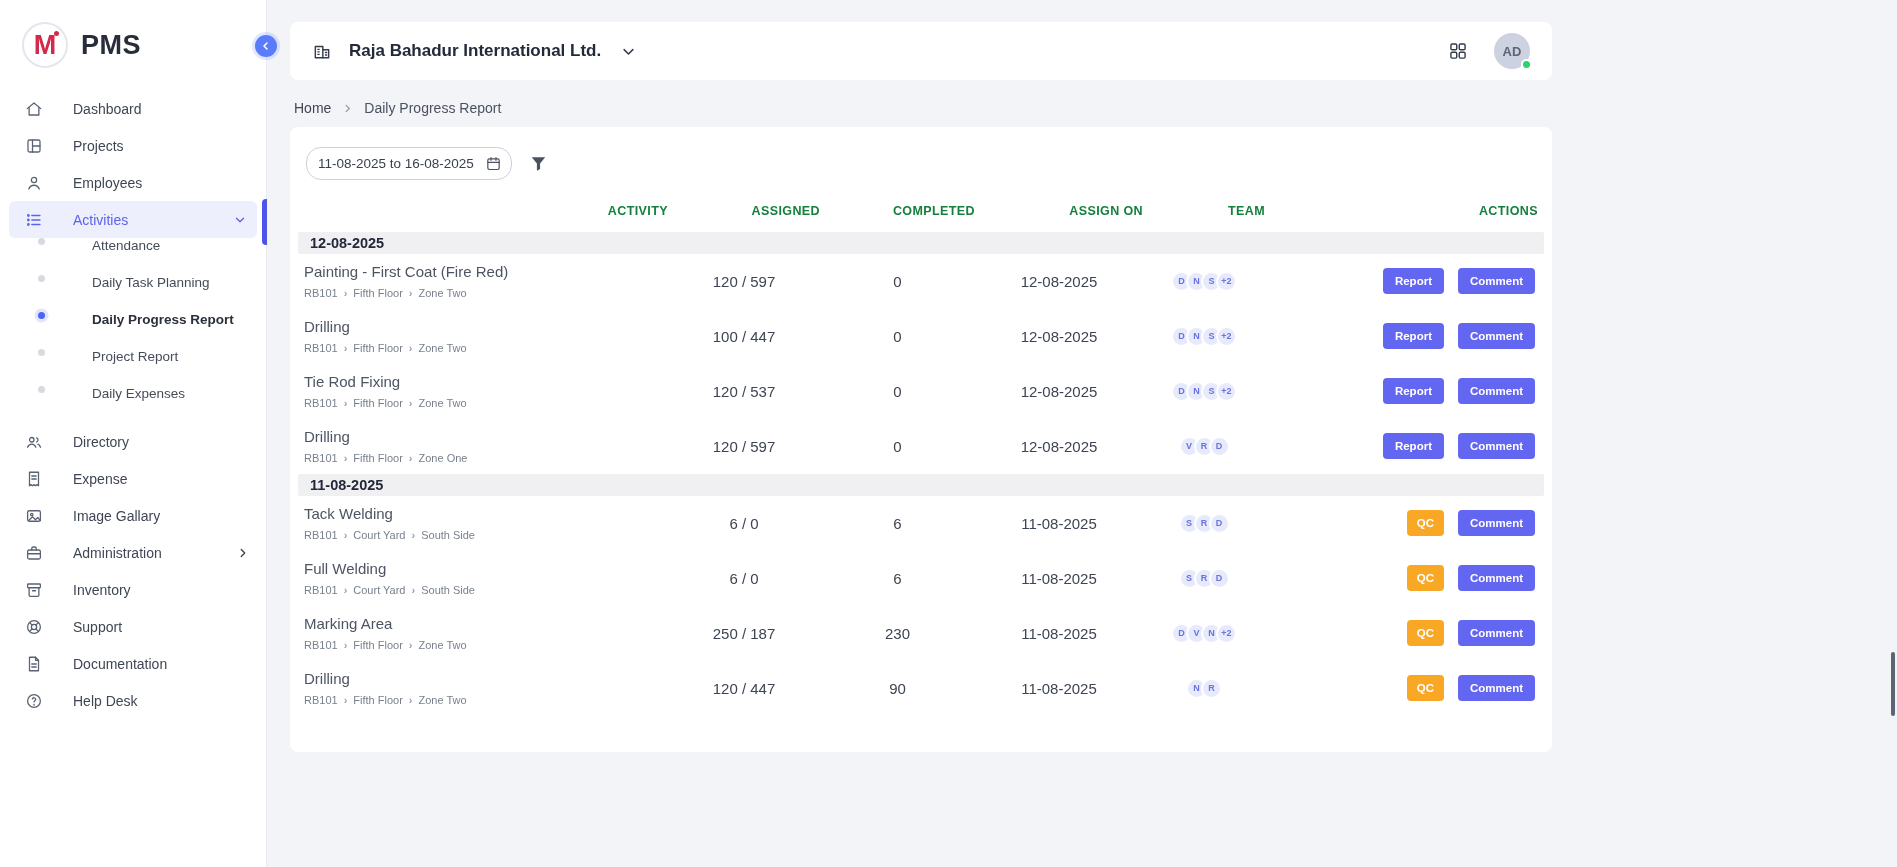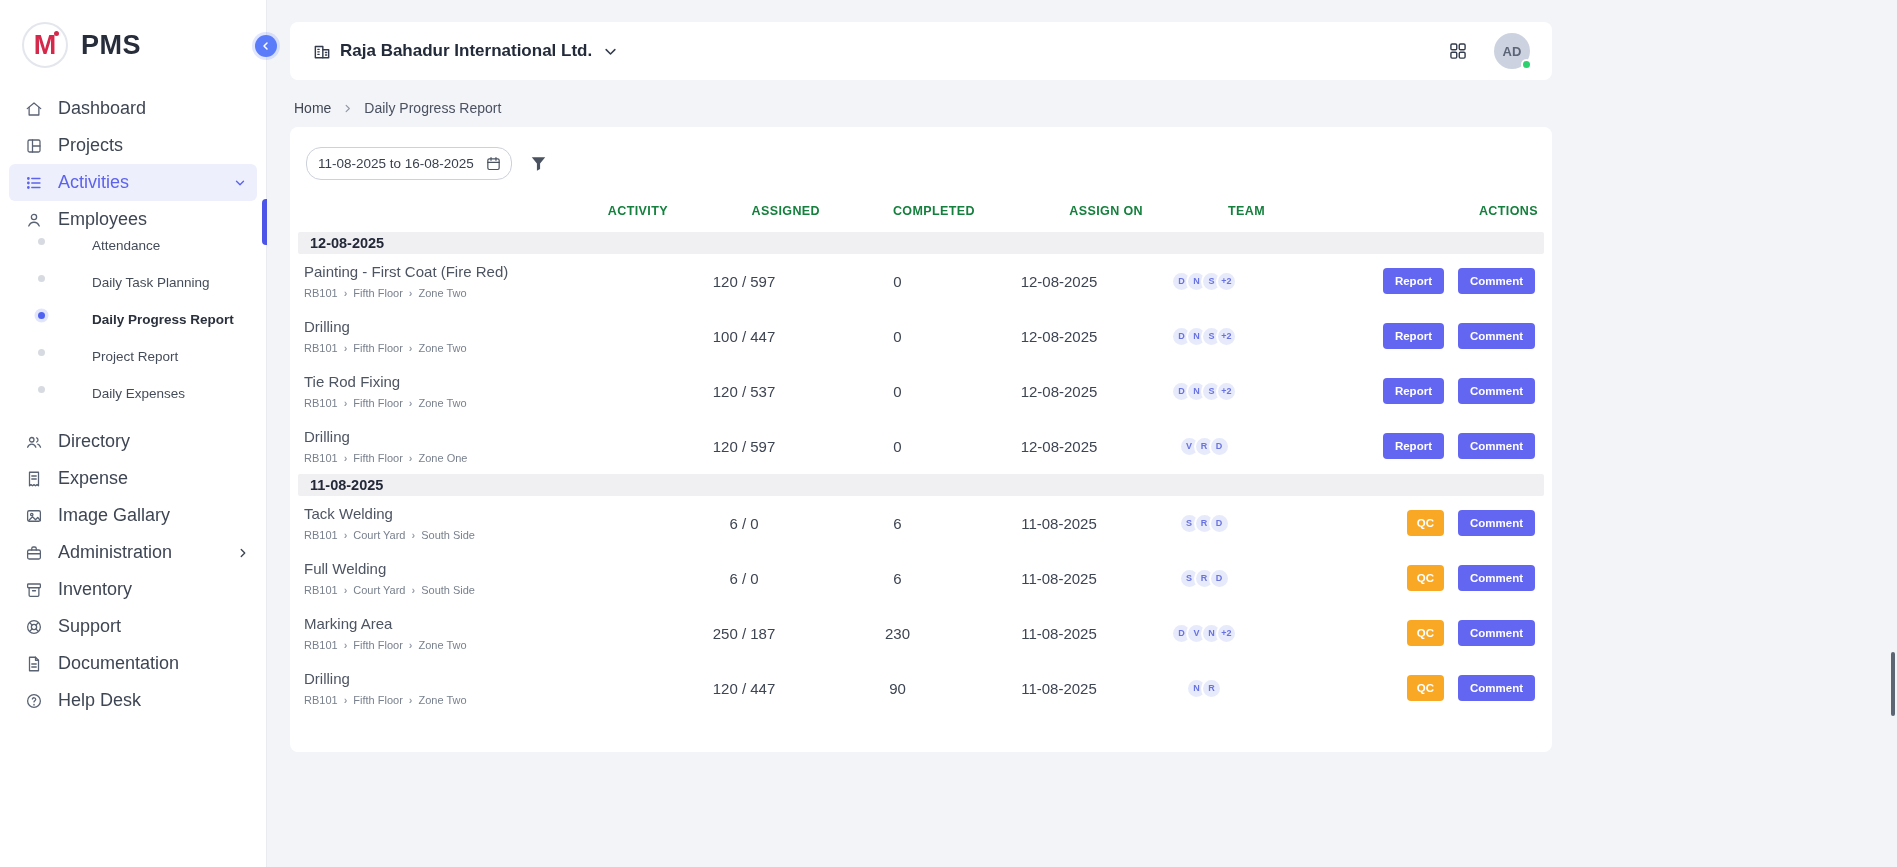--- a/index.html
+++ b/index.html
@@ -11,41 +11,41 @@
   
   .sidebar { width:267px; flex:0 0 auto; background:#fff; border-right:1px solid #e9ebf1; position:relative; }
   .logo-row { display:flex; align-items:center; gap:13px; padding:22px 0 16px 22px; }
   .logo-badge { width:46px; height:46px; border-radius:50%; border:2px solid #e3e6ec; display:flex; align-items:center; justify-content:center; position:relative; }
   .logo-badge::after { content:""; position:absolute; top:7px; right:7px; width:5px; height:5px; border-radius:50%; background:#d5294b; }
   .logo-m { font-size:27px; font-weight:800; color:#d5294b; }
   .logo-text { font-size:27px; font-weight:700; color:#272d3a; letter-spacing:.5px; }
   .collapse-btn { position:absolute; top:35px; right:-11px; width:22px; height:22px; border-radius:50%; border:none; background:#5b7cfa; color:#fff; display:flex; align-items:center; justify-content:center; cursor:pointer; z-index:6; box-shadow:0 0 0 3px rgba(91,124,250,.18); }
   .collapse-btn svg { width:12px; height:12px; }
   .nav { margin-top:6px; }
-  .nav-item { display:flex; align-items:center; gap:15px; height:37px; padding:0 16px 0 25px; font-size:18px; color:#3f4653; cursor:pointer; }
+  .nav-item { display:flex; align-items:center; gap:30px; height:37px; padding:0 16px 0 25px; font-size:14px; color:#3f4653; cursor:pointer; }
   .nav-item .icon { color:#596273; }
   .nav-item.active { background:#edeffd; border-radius:6px; margin:0 9px; padding:0 10px 0 16px; color:#5d63ee; }
   .nav-item.active .icon { color:#5d63ee; }
   .nav-label { flex:1 1 auto; }
   .chev { display:inline-flex; width:14px; height:14px; }
   .chev svg { width:100%; height:100%; }
   .subnav-item { display:flex; align-items:flex-start; height:37px; padding-left:38px; font-size:13.5px; color:#454c59; cursor:pointer; }
   .subnav-item .dot { width:7px; height:7px; border-radius:50%; background:#d7dae0; margin-right:47px; flex:0 0 auto; }
   .subnav-item.active { font-weight:600; color:#2a303c; }
   .subnav-item.active .dot { background:#4f63f0; box-shadow:0 0 0 3.5px #e1e6fd; }
   .activities-indicator { position:absolute; right:-1px; top:199px; width:5px; height:46px; background:#4d54e8; border-radius:4px 0 0 4px; }
 
   
   .icon { display:inline-flex; width:18px; height:18px; flex:0 0 auto; }
   .icon svg { width:100%; height:100%; fill:none; stroke:currentColor; stroke-width:1.7; stroke-linecap:round; stroke-linejoin:round; }
 
   
   .main { flex:0 0 auto; width:1285px; padding:22px 0 0 23px; }
   .topbar { width:1262px; height:58px; background:#fff; border-radius:8px; display:flex; align-items:center; padding:0 22px; }
-  .topbar-left { display:flex; align-items:center; gap:8px; flex:1 1 auto; cursor:pointer; }
+  .topbar-left { display:flex; align-items:center; gap:17px; flex:1 1 auto; cursor:pointer; }
   .topbar-left .icon { width:20px; height:20px; color:#333b4c; }
   .company { font-size:17px; font-weight:600; color:#232a3a; }
   .company-chev { display:inline-flex; width:15px; height:15px; color:#333b4c; margin-left:3px; }
   .company-chev svg { width:100%; height:100%; fill:none; stroke:currentColor; stroke-width:2.4; stroke-linecap:round; stroke-linejoin:round; }
   .topbar-right { display:flex; align-items:center; gap:26px; }
   .grid-btn { background:none; border:none; cursor:pointer; display:flex; }
   .grid-btn .icon { width:20px; height:20px; color:#333b4c; }
   .avatar { width:36px; height:36px; border-radius:50%; background:#ccd2e0; color:#5c6576; font-size:13px; font-weight:700; display:flex; align-items:center; justify-content:center; position:relative; cursor:pointer; }
   .online-dot { position:absolute; right:-2px; bottom:-1px; width:11px; height:11px; background:#2fd06f; border:2px solid #fff; border-radius:50%; }
 
@@ -109,44 +109,44 @@
         </div>
         <div class="nav-item">
           <span class="icon">
             <svg viewBox="0 0 24 24">
               <rect x="4" y="4" width="16" height="16" rx="2"></rect>
               <path d="M10 4v16M10 12h10"></path>
             </svg>
           </span>
           <span class="nav-label">Projects</span>
         </div>
+        <div class="nav-item">
+          <span class="icon">
+            <svg viewBox="0 0 24 24">
+              <circle cx="12" cy="8" r="3.5"></circle>
+              <path d="M5 20c1.5-3.5 4-5 7-5s5.5 1.5 7 5"></path>
+            </svg>
+          </span>
+          <span class="nav-label">Employees</span>
+        </div>
         <div class="nav-item active">
           <span class="icon">
             <svg viewBox="0 0 24 24">
               <path d="M9 6h11M9 12h11M9 18h11"></path>
               <circle cx="4.5" cy="6" r="1"></circle>
               <circle cx="4.5" cy="12" r="1"></circle>
               <circle cx="4.5" cy="18" r="1"></circle>
             </svg>
           </span>
           <span class="nav-label">Activities</span>
           <span class="chev">
             <svg viewBox="0 0 24 24" fill="none" stroke="currentColor" stroke-width="2.3" stroke-linecap="round" stroke-linejoin="round">
               <polyline points="6 9 12 15 18 9"></polyline>
             </svg>
           </span>
-        </div>
-        <div class="nav-item">
-          <span class="icon">
-            <svg viewBox="0 0 24 24">
-              <circle cx="12" cy="8" r="3.5"></circle>
-              <path d="M5 20c1.5-3.5 4-5 7-5s5.5 1.5 7 5"></path>
-            </svg>
-          </span>
-          <span class="nav-label">Employees</span>
         </div>
         <div class="subnav-item">
           <span class="dot"></span>
           <span>Attendance</span>
         </div>
         <div class="subnav-item">
           <span class="dot"></span>
           <span>Daily Task Planning</span>
         </div>
         <div class="subnav-item active">

